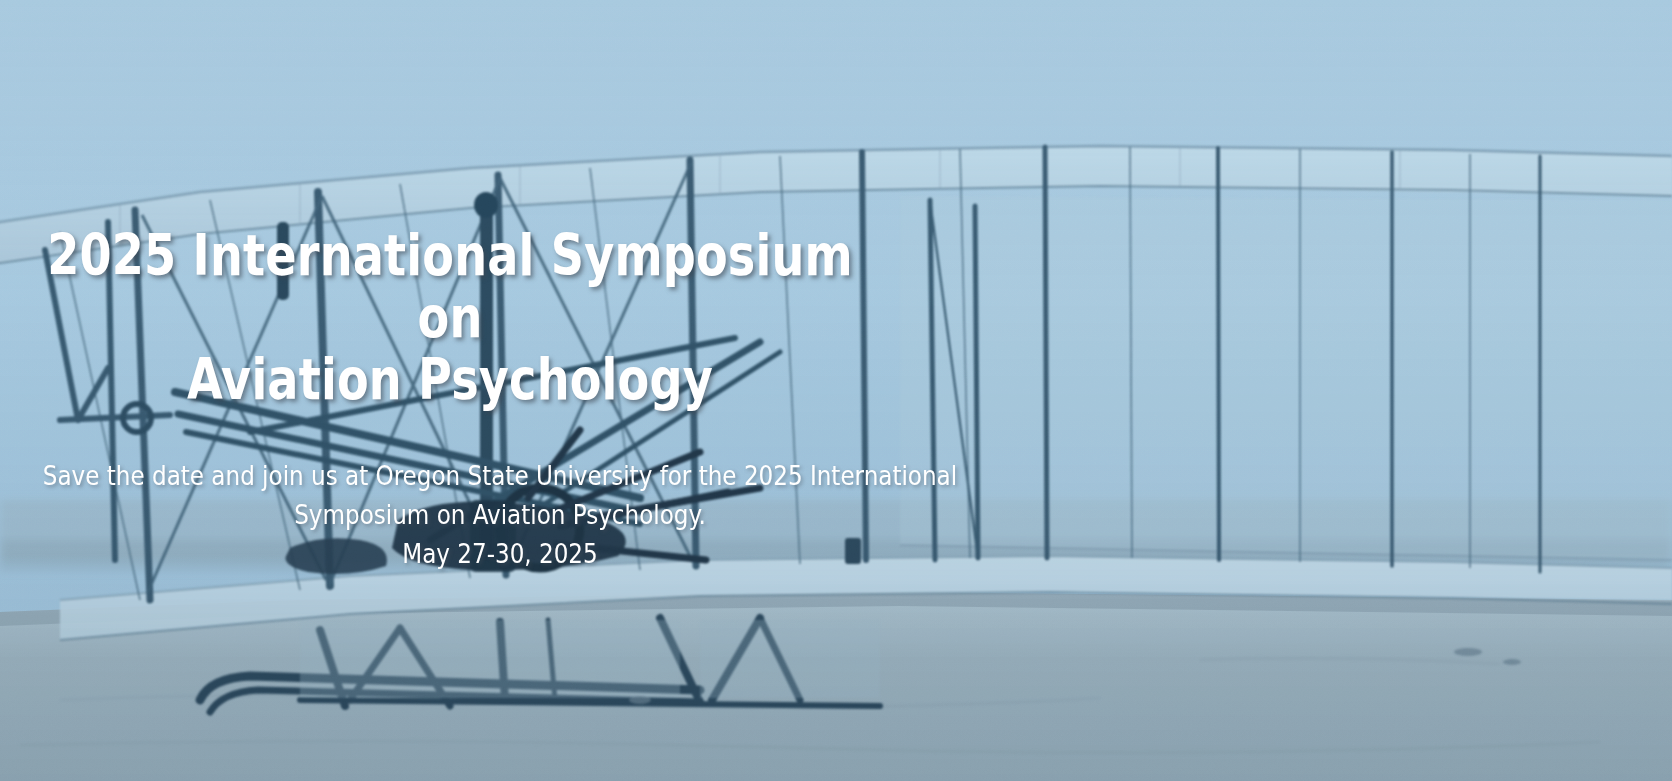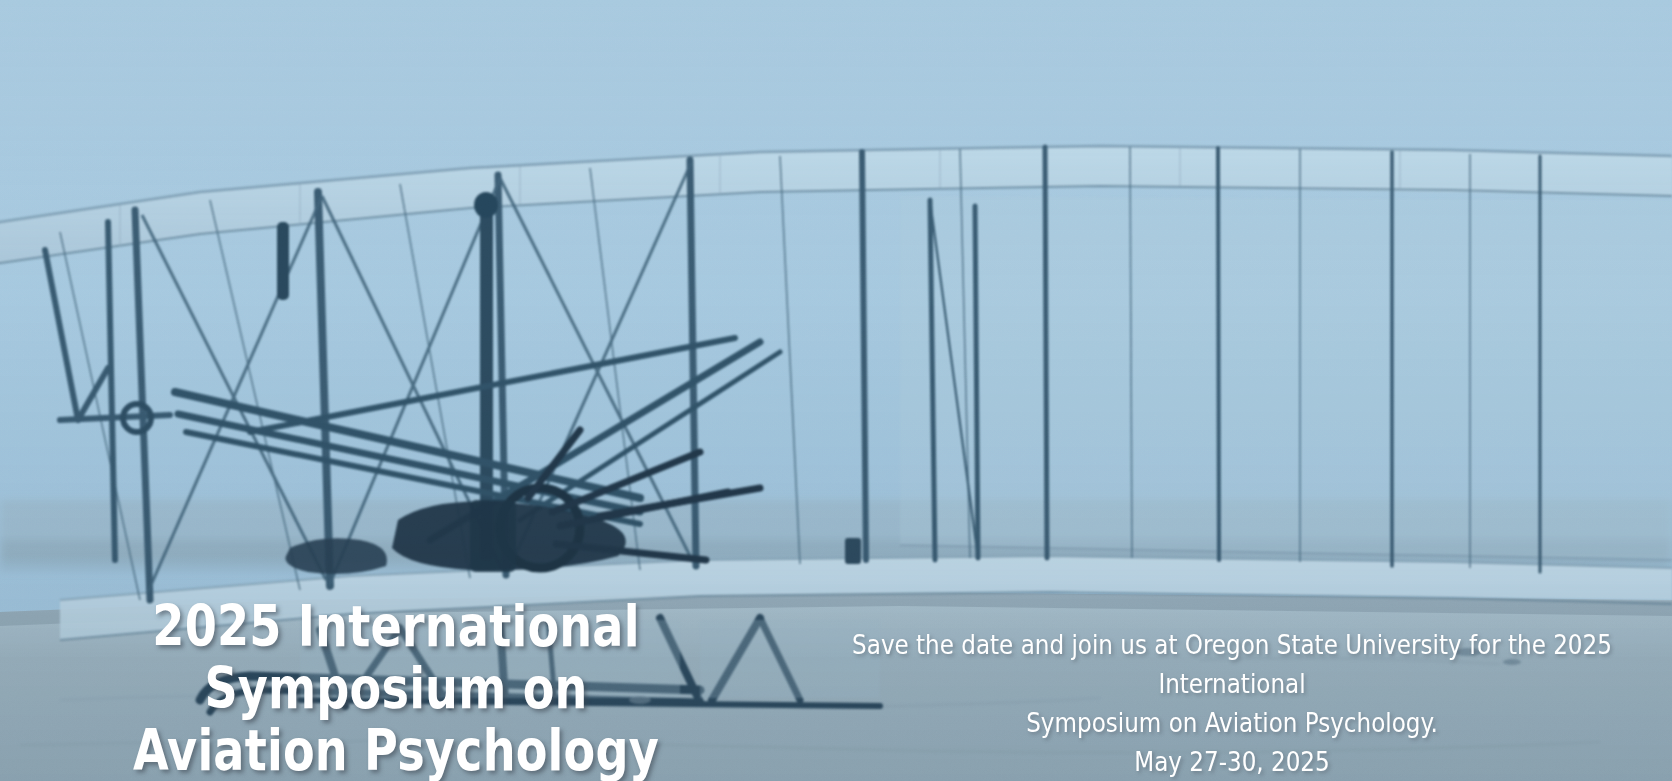--- a/index.html
+++ b/index.html
@@ -52,22 +52,22 @@
         rgba(110,150,175,0.22) 100%);
     mix-blend-mode: multiply;
     pointer-events: none;
   }
 
   
   .hero-content {
     position: absolute;
     inset: 0;
     display: flex;
-    flex-direction: row;
-    align-items: flex-end;
+    flex-direction: column;
+    align-items: flex-start;
     justify-content: flex-start;
     text-align: center;
     padding-top: 224px;
     box-sizing: border-box;
   }
 
   .hero-title {
     margin: 0;
     width: 900px;
     color: #ffffff;

